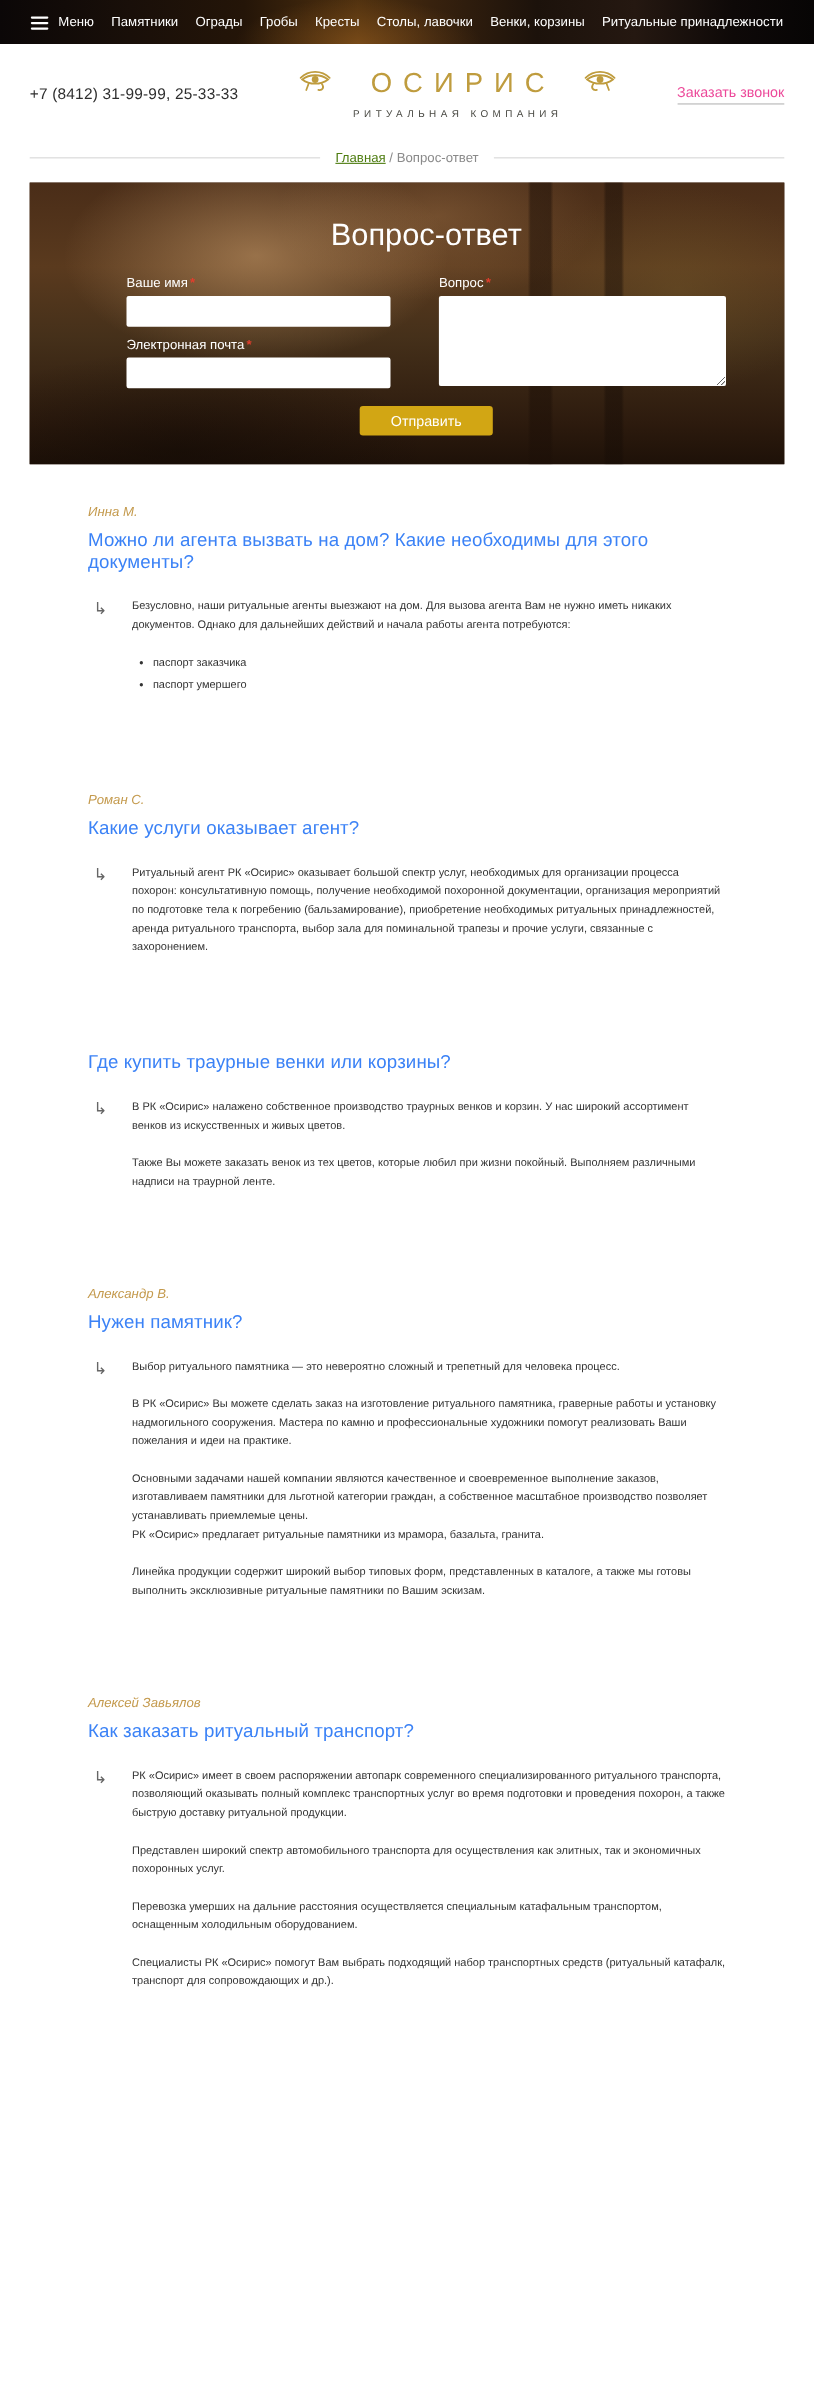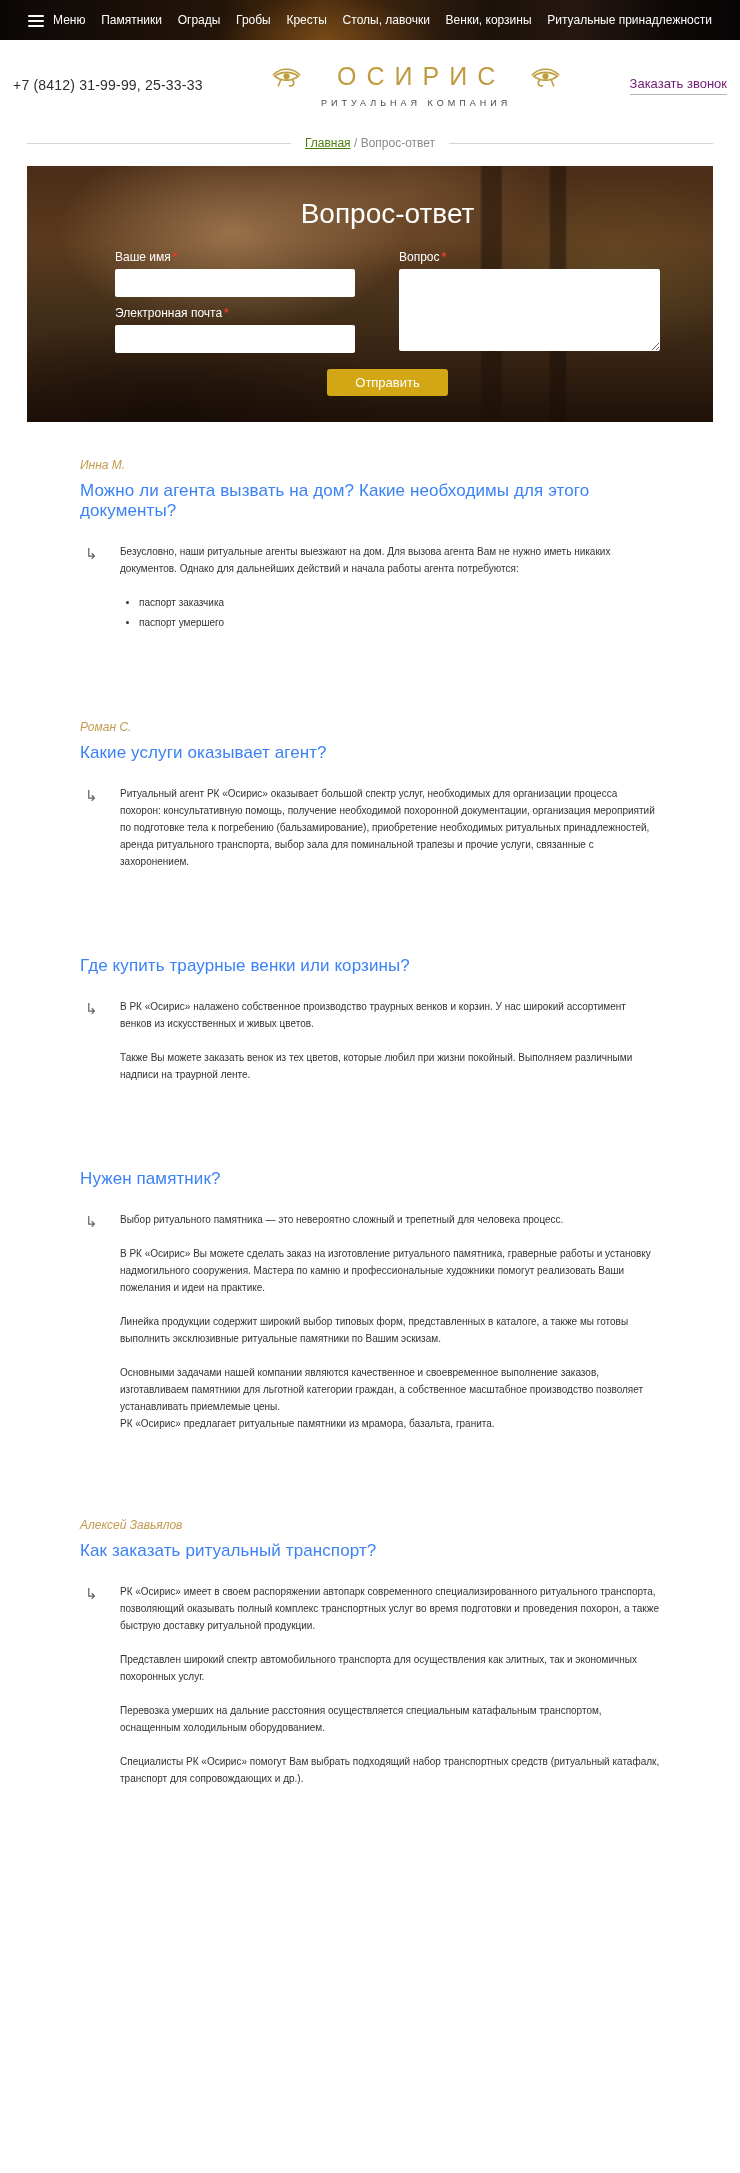--- a/index.html
+++ b/index.html
@@ -20,31 +20,31 @@
       radial-gradient(ellipse 160px 60px at 44% 100%, rgba(193,120,40,.35), transparent 70%),
       linear-gradient(90deg,#0b0707 0%,#190f09 16%,#241508 30%,#50310f 44%,#38220e 53%,#1c120b 66%,#251811 78%,#0e0908 90%,#070505 100%);
   }
   .nav-item { color:#fff; font-size:12px; white-space:nowrap; }
   .nav-menu { display:flex; align-items:flex-end; gap:9px; }
   .burger { display:inline-flex; flex-direction:column; gap:3px; }
   .burger i { display:block; width:16px; height:2px; background:#fff; border-radius:1px; }
 
   
   .header {
-    background:#fff; padding:22px 13px 14px;
+    background:#fff; padding:22px 27px 14px;
     display:flex; align-items:center; justify-content:space-between;
   }
   .header-phone { font-size:14px; color:#2e2e2e; letter-spacing:.2px; }
   .logo { text-align:center; }
-  .logo-top { display:flex; align-items:center; gap:24px; justify-content:center; }
+  .logo-top { display:flex; align-items:flex-start; gap:24px; justify-content:center; }
   .logo-title { color:#bf9c3e; font-size:25px; letter-spacing:10px; margin-left:10px; }
   .eye { display:inline-flex; }
   .eye.flip svg { transform:scaleX(-1); }
   .logo-sub { font-size:9px; letter-spacing:4px; color:#4a4a44; margin-top:7px; }
-  .callback { font-size:13px; color:#701a75; border-bottom:1px solid #b5b5b5; padding-bottom:3px; }
+  .callback { font-size:13px; color:#ec4899; border-bottom:1px solid #b5b5b5; padding-bottom:3px; }
 
   
   .breadcrumb { display:flex; align-items:center; padding:14px 27px 16px; }
   .bc-line { flex:1; height:1px; background:#d6d6d6; }
   .bc-text { padding:0 14px; font-size:12px; color:#8a8a8a; white-space:nowrap; }
   .bc-home { color:#4d7c0f; text-decoration:underline; }
   .bc-cur { color:#8a8a8a; }
 
   
   .hero {
@@ -212,29 +212,30 @@
     <div class="qa-answer">
       <span class="qa-arrow">↳</span>
       <div class="qa-body">
           <p>В РК «Осирис» налажено собственное производство траурных венков и корзин. У нас широкий ассортимент венков из искусственных и живых цветов.</p>
           <p>Также Вы можете заказать венок из тех цветов, которые любил при жизни покойный.  Выполняем различными надписи на траурной ленте.</p>
         </div>
     </div>
   </article>
 
   <article class="qa-item">
+    <div class="qa-author">Александр В.</div>
     <h2 class="qa-question">Нужен памятник?</h2>
     <div class="qa-answer">
       <span class="qa-arrow">↳</span>
       <div class="qa-body">
           <p>Выбор ритуального памятника — это невероятно сложный и трепетный для человека процесс.</p>
           <p>В РК «Осирис» Вы можете сделать заказ на изготовление ритуального памятника, граверные работы и установку надмогильного сооружения. Мастера по камню и профессиональные художники помогут реализовать Ваши пожелания и идеи на практике.</p>
-          <p>Линейка продукции содержит широкий выбор типовых форм, представленных в каталоге, а также мы готовы выполнить эксклюзивные ритуальные памятники по Вашим эскизам.</p>
           <p>Основными задачами нашей компании являются качественное и своевременное выполнение заказов, изготавливаем памятники для льготной категории граждан, а собственное масштабное производство позволяет устанавливать приемлемые цены.
 РК «Осирис» предлагает ритуальные памятники из мрамора, базальта, гранита.</p>
+          <p>Линейка продукции содержит широкий выбор типовых форм, представленных в каталоге, а также мы готовы выполнить эксклюзивные ритуальные памятники по Вашим эскизам.</p>
         </div>
     </div>
   </article>
 
   <article class="qa-item">
     <div class="qa-author">Алексей Завьялов</div>
     <h2 class="qa-question">Как заказать ритуальный транспорт?</h2>
     <div class="qa-answer">
       <span class="qa-arrow">↳</span>
       <div class="qa-body">

